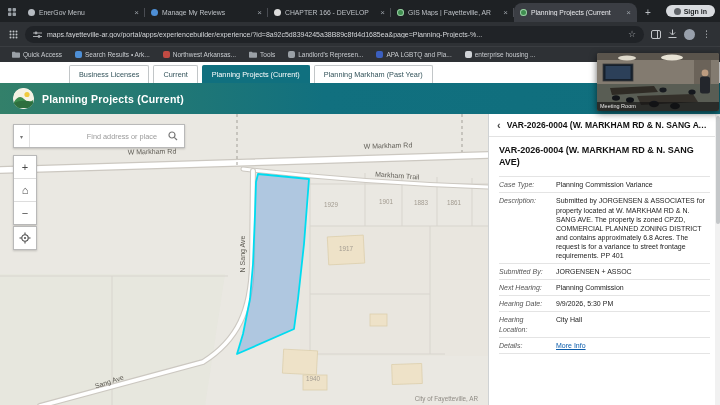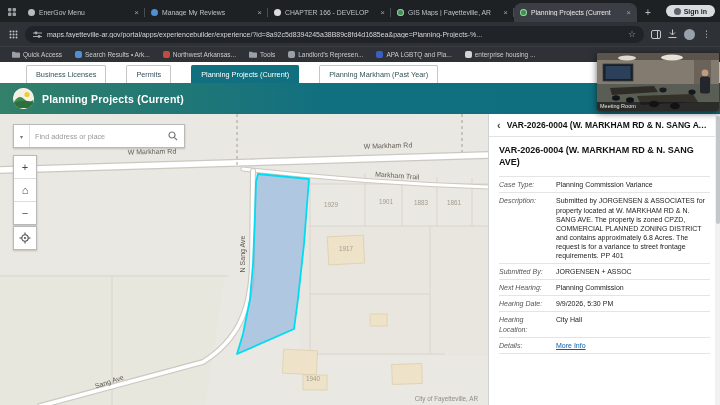--- a/index.html
+++ b/index.html
@@ -37,39 +37,39 @@
   
   .bookmarksbar{height:15px;background:#2e3135;display:flex;align-items:center;gap:13px;
     padding:0 12px;border-top:1px solid #3a3d41;}
   .bm{display:flex;align-items:center;gap:3px;color:#c9ccd0;font-size:6.5px;white-space:nowrap;}
   .bm-dot{width:7px;height:7px;border-radius:2px;flex:none;}
   .b2{background:#4e8fd6;}.b3{background:#c14b43;}.b5{background:#9aa0a6;}
   .b6{background:#3b5fbf;}.b7{background:#d0d3d7;}
 
   
   .page{height:344px;background:#fff;}
-  .apptabs{height:21px;display:flex;align-items:flex-end;gap:20px;padding:0 0 0 26px;background:#fff;}
+  .apptabs{height:21px;display:flex;align-items:flex-end;gap:4px;padding:0 0 0 26px;background:#fff;margin-left:43px;}
   .apptab{height:17px;display:flex;align-items:center;padding:0 9px;font-size:7.3px;color:#33535a;
     background:#fff;border:1px solid #c2c6c8;border-bottom:none;border-radius:2px 2px 0 0;}
   .apptab.active{background:#10707f;color:#fff;border-color:#10707f;}
   .appheader{height:31px;background:linear-gradient(90deg,#33806a 0%,#11707f 45%,#0f6e7d 100%);
     display:flex;align-items:center;padding:0 13px;gap:8px;}
   .logo{width:21px;height:21px;border-radius:50%;overflow:hidden;flex:none;background:#f4f1e4;}
   .apptitle{color:#fff;font-size:10.5px;font-weight:bold;letter-spacing:.2px;}
   .content{display:flex;height:292px;}
 
   
   .map{position:relative;flex:1;background:#eae8e2;overflow:hidden;}
   .map-svg{position:absolute;left:0;top:0;font-family:"Liberation Sans",sans-serif;}
   .searchbox{position:absolute;left:13px;top:10px;width:170px;height:22px;background:#fff;
     border:1px solid #b9b9b9;display:flex;align-items:center;box-shadow:0 1px 2px rgba(0,0,0,.18);}
   .sb-dd{width:15px;height:100%;display:flex;align-items:center;justify-content:center;
     color:#777;font-size:6px;border-right:1px solid #e2e2e2;}
   .sb-input{flex:1;border:none;outline:none;font-size:7.3px;padding:0 5px;color:#333;min-width:0;
-    font-family:"Liberation Sans",sans-serif;background:transparent;}
+    font-family:"Liberation Sans",sans-serif;background:transparent;text-align:right;}
   .sb-input::placeholder{color:#9a9a9a;}
   .sb-mag{width:22px;height:100%;display:flex;align-items:center;justify-content:center;}
   .mapctrl{position:absolute;left:13px;top:41px;width:22px;background:#fff;border:1px solid #b9b9b9;
     box-shadow:0 1px 2px rgba(0,0,0,.18);}
   .mc-btn{height:22px;display:flex;align-items:center;justify-content:center;font-size:11px;
     color:#4a4a4a;border-bottom:1px solid #ddd;}
   .mc-btn:last-child{border-bottom:none;}
   .locate{position:absolute;left:13px;top:112px;width:22px;height:22px;background:#fff;
     border:1px solid #b9b9b9;display:flex;align-items:center;justify-content:center;
     box-shadow:0 1px 2px rgba(0,0,0,.18);}
@@ -221,21 +221,21 @@
     </span>
     <span class="bm">
       <span class="bm-dot b7"></span>
       <span>enterprise housing ...</span>
     </span>
   </div>
 
   <div class="page">
     <div class="apptabs">
       <div class="apptab">Business Licenses</div>
-      <div class="apptab">Permits</div>
+      <div class="apptab">Current</div>
       <div class="apptab active">Planning Projects (Current)</div>
       <div class="apptab">Planning Markham (Past Year)</div>
     </div>
     <div class="appheader">
       <div class="logo">
         <svg width="21" height="21" viewBox="0 0 21 21">
             <circle cx="10.5" cy="10.5" r="10.5" fill="#f4f1e4"></circle>
             <circle cx="14" cy="6.5" r="2.6" fill="#f0c93f"></circle>
             <path d="M1,14 Q6,6 11,11 T20,12 L20,20 L1,20 Z" fill="#3d8b4e"></path>
             <path d="M1,15 Q8,11 20,14 L20,20 L1,20 Z" fill="#2e6f3e"></path>

